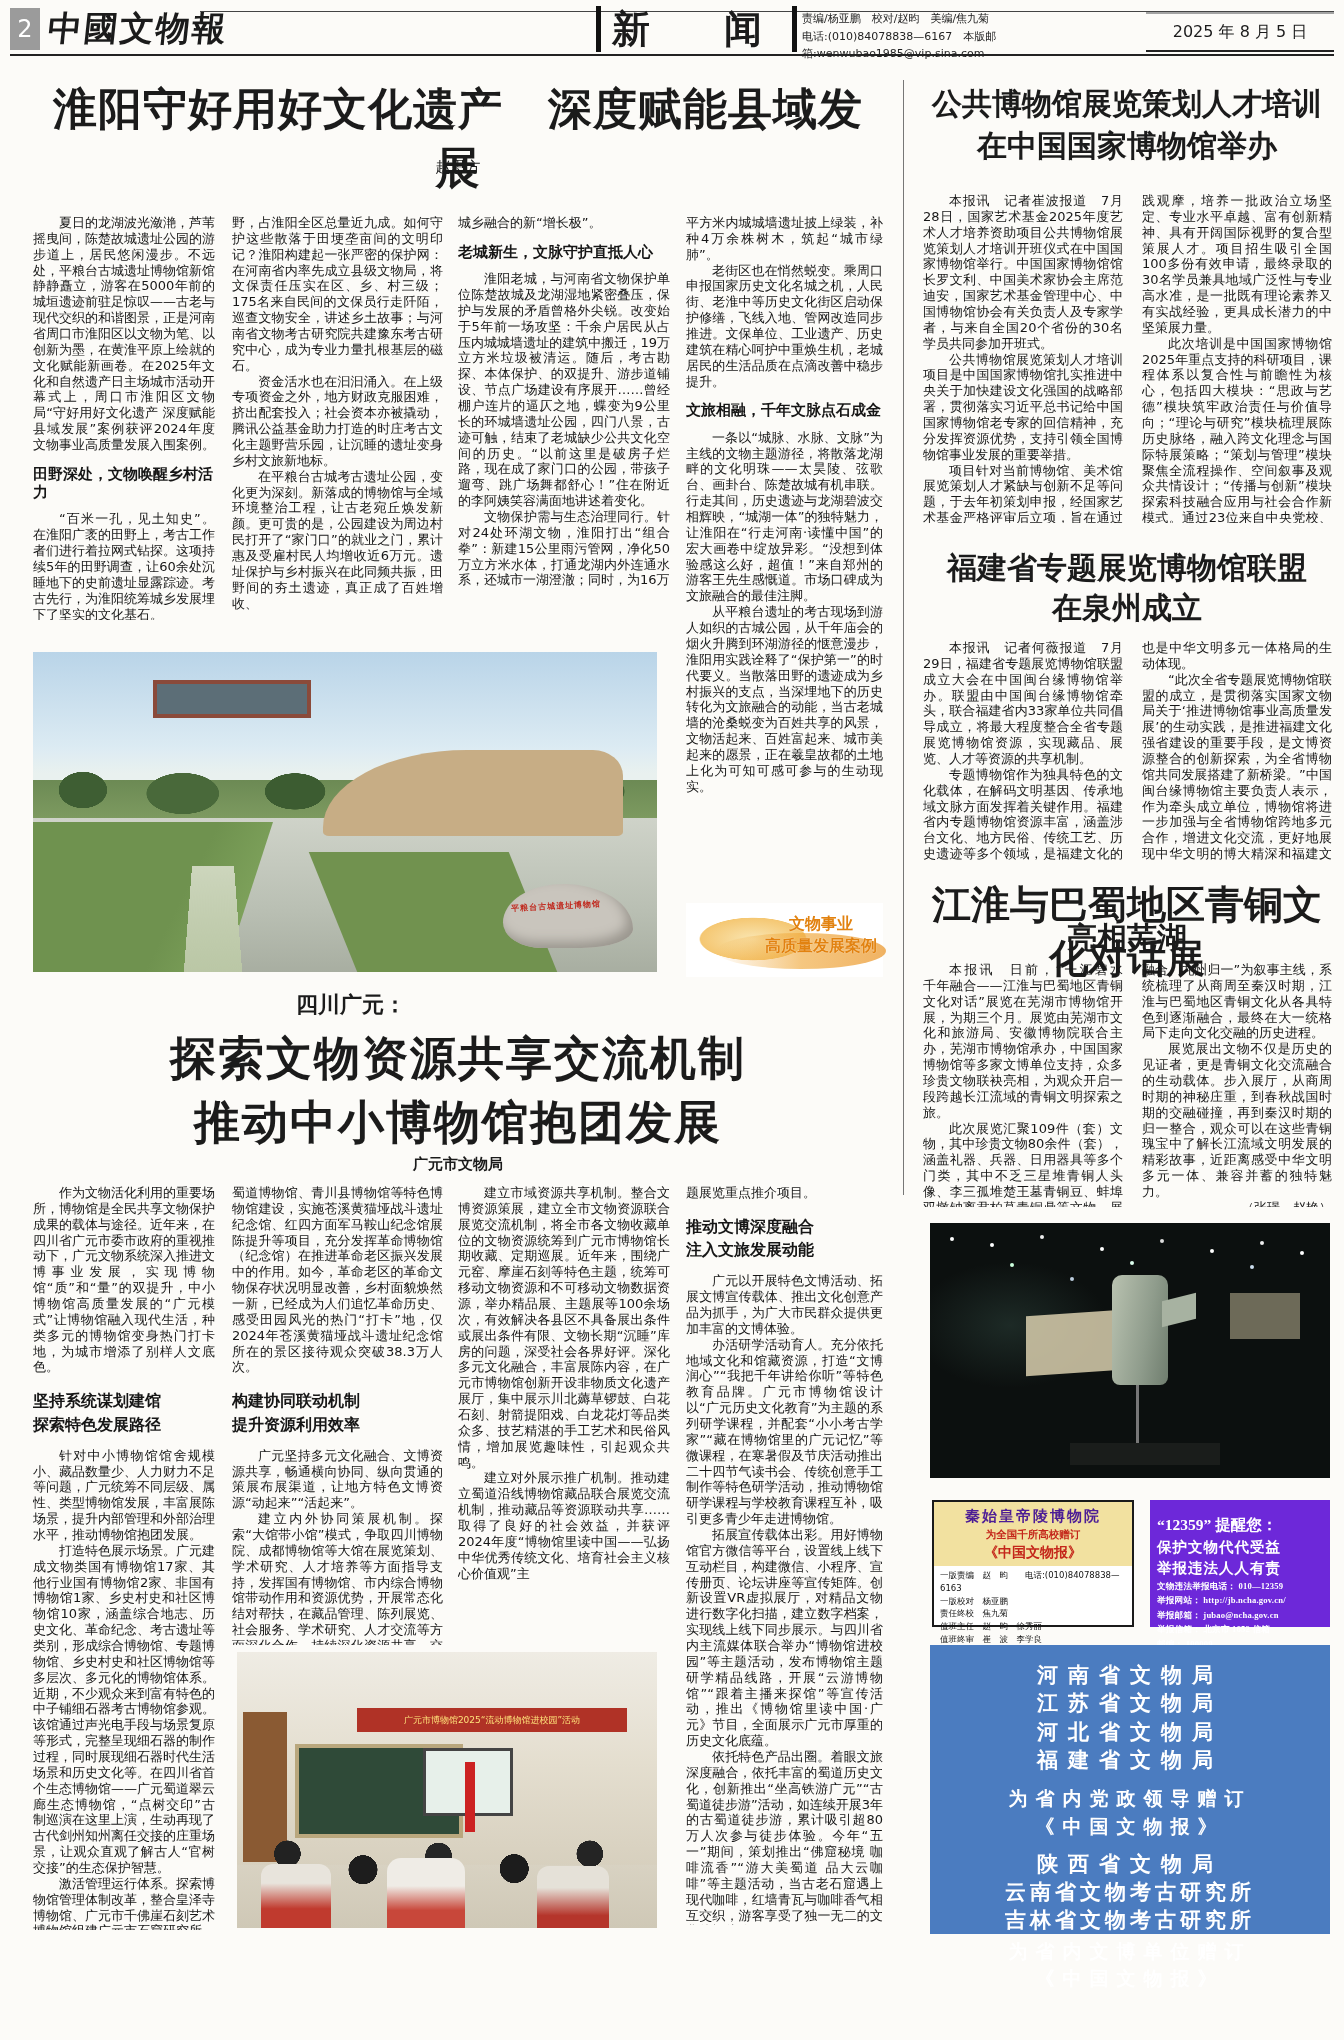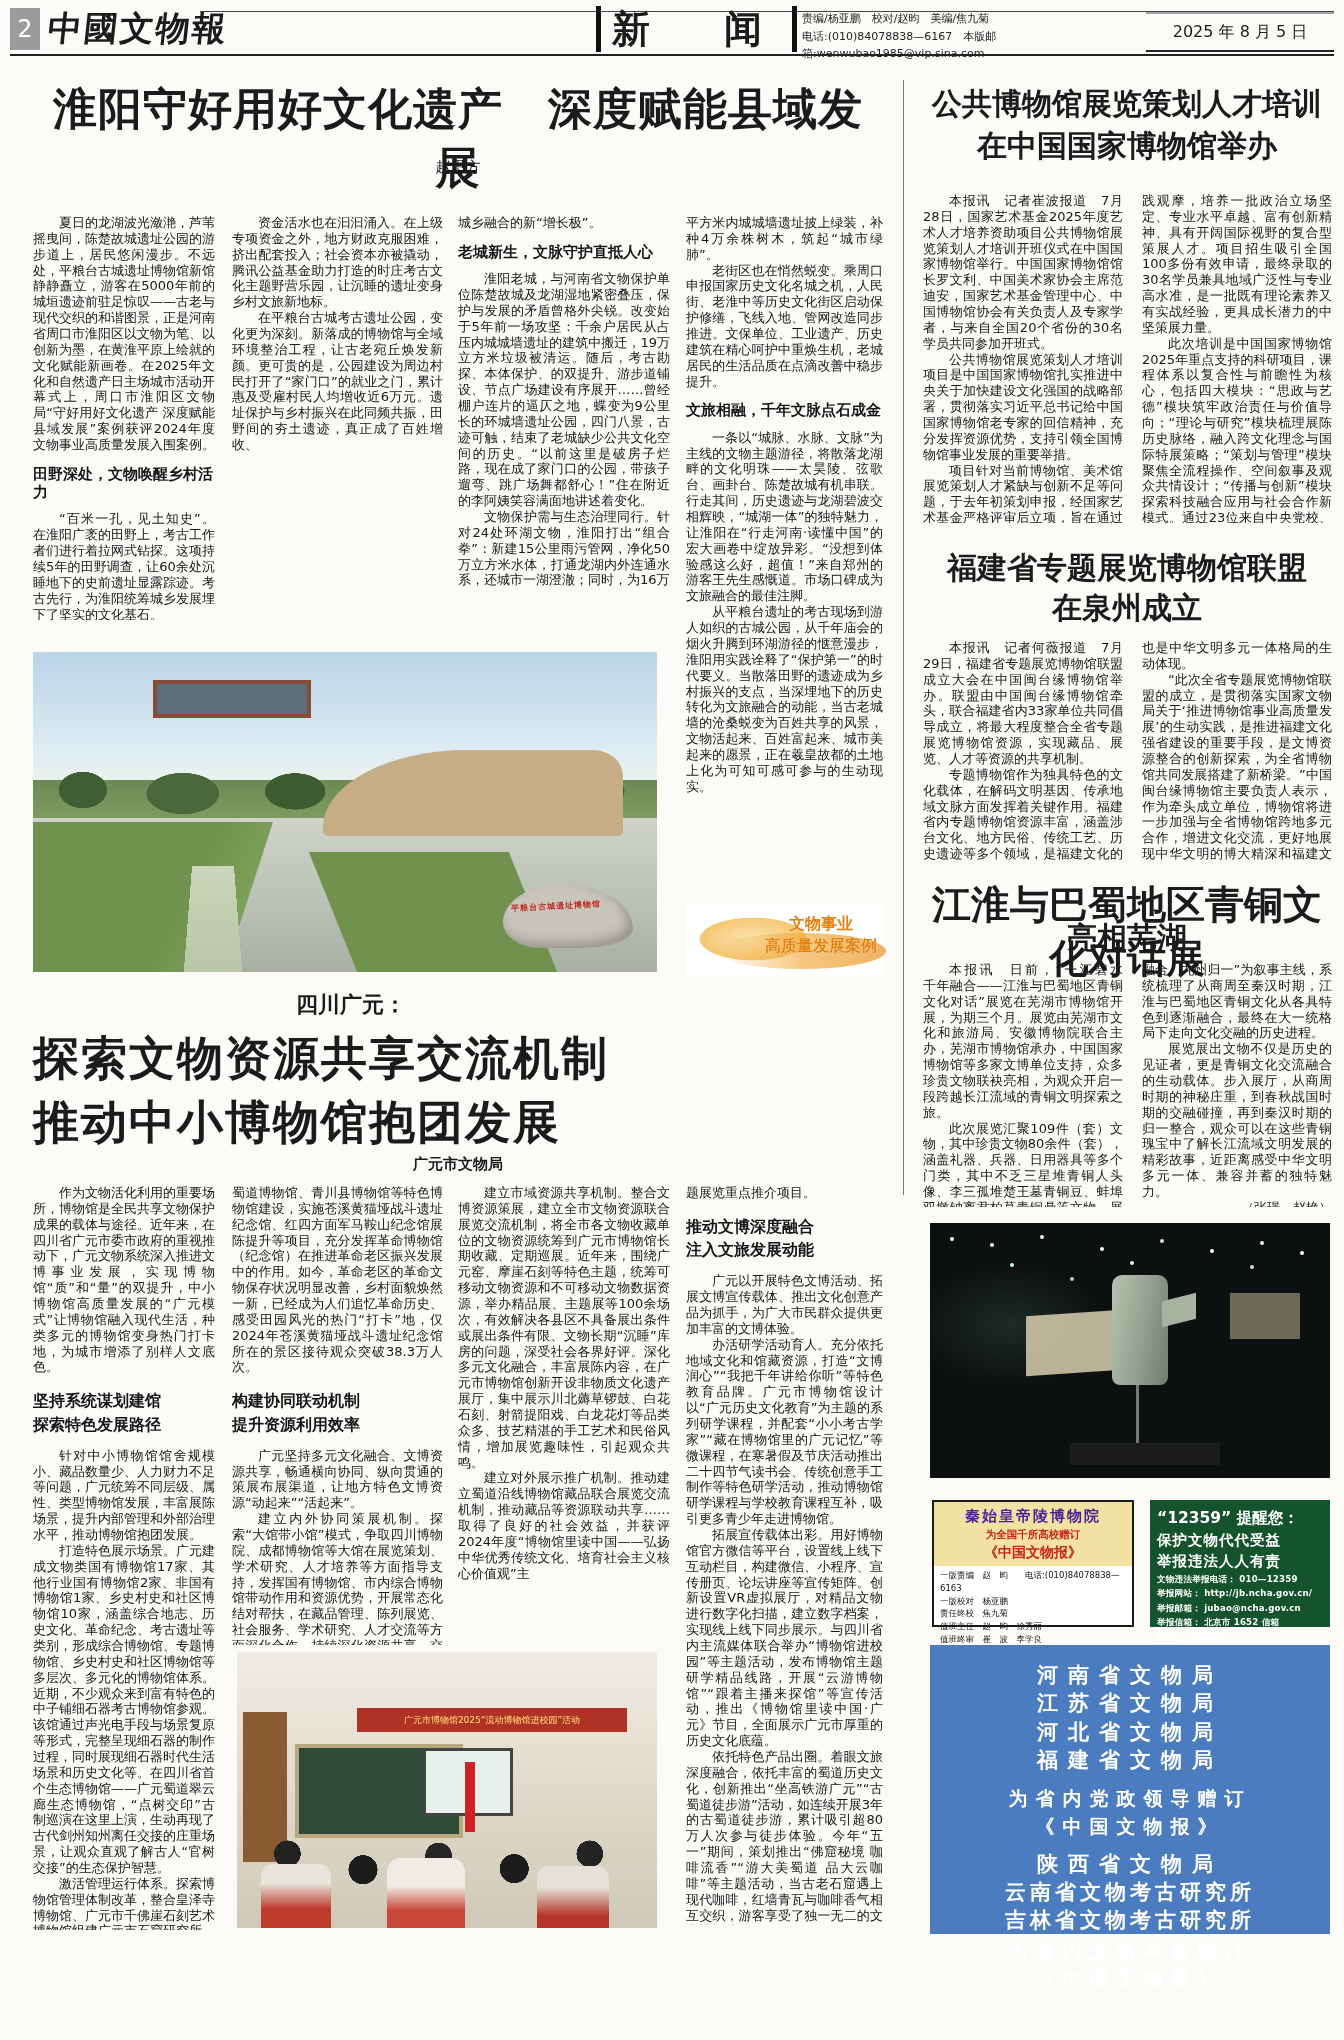--- a/index.html
+++ b/index.html
@@ -26,21 +26,21 @@
   .col{font-size:13px;line-height:1.22;text-align:justify;overflow:hidden;color:#161616;}
   .col p{margin:0;text-indent:2em;}
   .col p.noind{text-indent:0;}
   .sh{font-weight:bold;font-size:15px;text-align:left;text-indent:0;margin:12px 0 10px;
       font-family:"DejaVu Sans",sans-serif;}
   .sh2{font-weight:bold;font-size:16px;line-height:1.45;text-indent:0;margin:14px 0 12px;}
   .vrule{left:903px;top:80px;width:1px;height:1115px;background:#777;}
   .h-right{width:408px;left:923px;text-align:center;font-weight:bold;font-family:"DejaVu Serif",serif;}
   .h-sans{font-family:"DejaVu Sans",sans-serif;}
   .kicker{font-size:22px;font-weight:bold;}
-  .h-gy{left:33px;width:850px;font-family:Liberation Serif, serif;font-weight:bold;font-size:46px;letter-spacing:2px;}
+  .h-gy{left:33px;width:850px;text-align:center;font-family:Liberation Serif, serif;font-weight:bold;font-size:46px;letter-spacing:2px;}
   .credit{text-align:right;text-indent:0;}
   
   .photo{overflow:hidden;}
   .mainphoto{left:33px;top:652px;width:624px;height:320px;background:linear-gradient(#b9d4e8 0%,#dcebf3 30%,#e9f1ef 38%);}
   .mp-trees{position:absolute;left:0;top:96px;width:100%;height:70px;
      background:radial-gradient(40px 30px at 8% 60%,#3e5e33 60%,transparent 61%),
      radial-gradient(60px 34px at 24% 65%,#49693a 60%,transparent 61%),
      radial-gradient(50px 30px at 42% 62%,#3c5c31 60%,transparent 61%),
      radial-gradient(70px 36px at 88% 62%,#41603442 0%,#416034 60%,transparent 61%),
      radial-gradient(60px 32px at 68% 70%,#4a6a3b 60%,transparent 61%),
@@ -98,22 +98,22 @@
   .bz-lights{position:absolute;left:20px;top:14px;width:4px;height:4px;border-radius:50%;background:#fff;
      box-shadow:40px 6px #fff,90px -2px #eee,150px 10px #fff,210px 2px #ddd,260px 12px #fff,310px 4px #eee,
      350px 14px #fff,60px 26px #cfd,180px 24px #dfe,300px 28px #cde,120px 40px #bcd;}
   
   .qinbox{left:932px;top:1500px;width:202px;height:127px;border:2px solid #1a1a1a;background:#fff;box-sizing:border-box;}
   .qinhead{background:#f2e1a0;text-align:center;padding:5px 0 4px;}
   .qinhead .l1{color:#4c1d95;font-weight:bold;font-size:15px;letter-spacing:2px;}
   .qinhead .l2{color:#c4261a;font-weight:bold;font-size:10.5px;margin-top:2px;text-align:center;}
   .qinhead .l3{color:#c4261a;font-weight:bold;font-size:14px;margin-top:2px;}
   .qinrows{padding:3px 6px 0;font-size:8.5px;line-height:1.5;color:#111;}
-  .alertbox{left:1150px;top:1500px;width:180px;height:127px;background:#14532d;color:#fff;
-     box-sizing:border-box;padding:8px 7px;}
+  .alertbox{left:1150px;top:1500px;width:180px;height:127px;background:#6d28d9;color:#fff;
+     box-sizing:border-box;padding:15px 7px;font-family:Liberation Serif, serif;}
   .alertbox .b1{font-weight:bold;font-size:15.5px;}
   .alertbox .b2{font-weight:bold;font-size:14.5px;letter-spacing:1px;margin-top:2px;}
   .alertbox .s{font-weight:bold;font-size:8.6px;margin-top:2.5px;letter-spacing:.2px;}
   .bluebox{left:930px;top:1645px;width:400px;height:289px;background:#4b7cc0;color:#fff;
      text-align:center;box-sizing:border-box;padding-top:16px;}
   .bluebox .prov{font-size:21px;font-weight:bold;letter-spacing:10px;line-height:1.35;}
   .bluebox .give{font-size:19px;font-weight:bold;letter-spacing:8px;line-height:1.35;margin-top:12px;}
   .bluebox .gap{height:10px;}
 </style>
 </head>
@@ -139,20 +139,21 @@
   <div class="abs h-main">淮阳守好用好文化遗产　深度赋能县域发展</div>
   <div class="abs byline" style="top:158px;">赵思方</div>
 
   <div class="abs col" style="left:33px;top:215px;width:182px;height:405px;">
     <p>夏日的龙湖波光潋滟，芦苇摇曳间，陈楚故城遗址公园的游步道上，居民悠闲漫步。不远处，平粮台古城遗址博物馆新馆静静矗立，游客在5000年前的城垣遗迹前驻足惊叹——古老与现代交织的和谐图景，正是河南省周口市淮阳区以文物为笔、以创新为墨，在黄淮平原上绘就的文化赋能新画卷。在2025年文化和自然遗产日主场城市活动开幕式上，周口市淮阳区文物局“守好用好文化遗产 深度赋能县域发展”案例获评2024年度文物事业高质量发展入围案例。</p>
     <div class="sh">田野深处，文物唤醒乡村活力</div>
     <p>“百米一孔，见土知史”。在淮阳广袤的田野上，考古工作者们进行着拉网式钻探。这项持续5年的田野调查，让60余处沉睡地下的史前遗址显露踪迹。考古先行，为淮阳统筹城乡发展埋下了坚实的文化基石。</p>
 
   </div>
   <div class="abs col" style="left:232px;top:215px;width:211px;height:435px;">
+    <p class="noind">野，占淮阳全区总量近九成。如何守护这些散落于田埂垄亩间的文明印记？淮阳构建起一张严密的保护网：在河南省内率先成立县级文物局，将文保责任压实在区、乡、村三级；175名来自民间的文保员行走阡陌，巡查文物安全，讲述乡土故事；与河南省文物考古研究院共建豫东考古研究中心，成为专业力量扎根基层的磁石。</p>
     <p>资金活水也在汩汩涌入。在上级专项资金之外，地方财政克服困难，挤出配套投入；社会资本亦被撬动，腾讯公益基金助力打造的时庄考古文化主题野营乐园，让沉睡的遗址变身乡村文旅新地标。</p>
     <p>在平粮台古城考古遗址公园，变化更为深刻。新落成的博物馆与全域环境整治工程，让古老宛丘焕发新颜。更可贵的是，公园建设为周边村民打开了“家门口”的就业之门，累计惠及受雇村民人均增收近6万元。遗址保护与乡村振兴在此同频共振，田野间的夯土遗迹，真正成了百姓增收、</p>
   </div>
   <div class="abs col" style="left:458px;top:215px;width:212px;height:435px;">
     <p class="noind">城乡融合的新“增长极”。</p>
     <div class="sh">老城新生，文脉守护直抵人心</div>
     <p>淮阳老城，与河南省文物保护单位陈楚故城及龙湖湿地紧密叠压，保护与发展的矛盾曾格外尖锐。改变始于5年前一场攻坚：千余户居民从占压内城城墙遗址的建筑中搬迁，19万立方米垃圾被清运。随后，考古勘探、本体保护、的双提升、游步道铺设、节点广场建设有序展开……曾经棚户连片的逼仄之地，蝶变为9公里长的环城墙遗址公园，四门八景，古迹可触，结束了老城缺少公共文化空间的历史。“以前这里是破房子烂路，现在成了家门口的公园，带孩子遛弯、跳广场舞都舒心！”住在附近的李阿姨笑容满面地讲述着变化。</p>
     <p>文物保护需与生态治理同行。针对24处环湖文物，淮阳打出“组合拳”：新建15公里雨污管网，净化50万立方米水体，打通龙湖内外连通水系，还城市一湖澄澈；同时，为16万</p>
   </div>
   <div class="abs col" style="left:686px;top:215px;width:197px;height:688px;">

